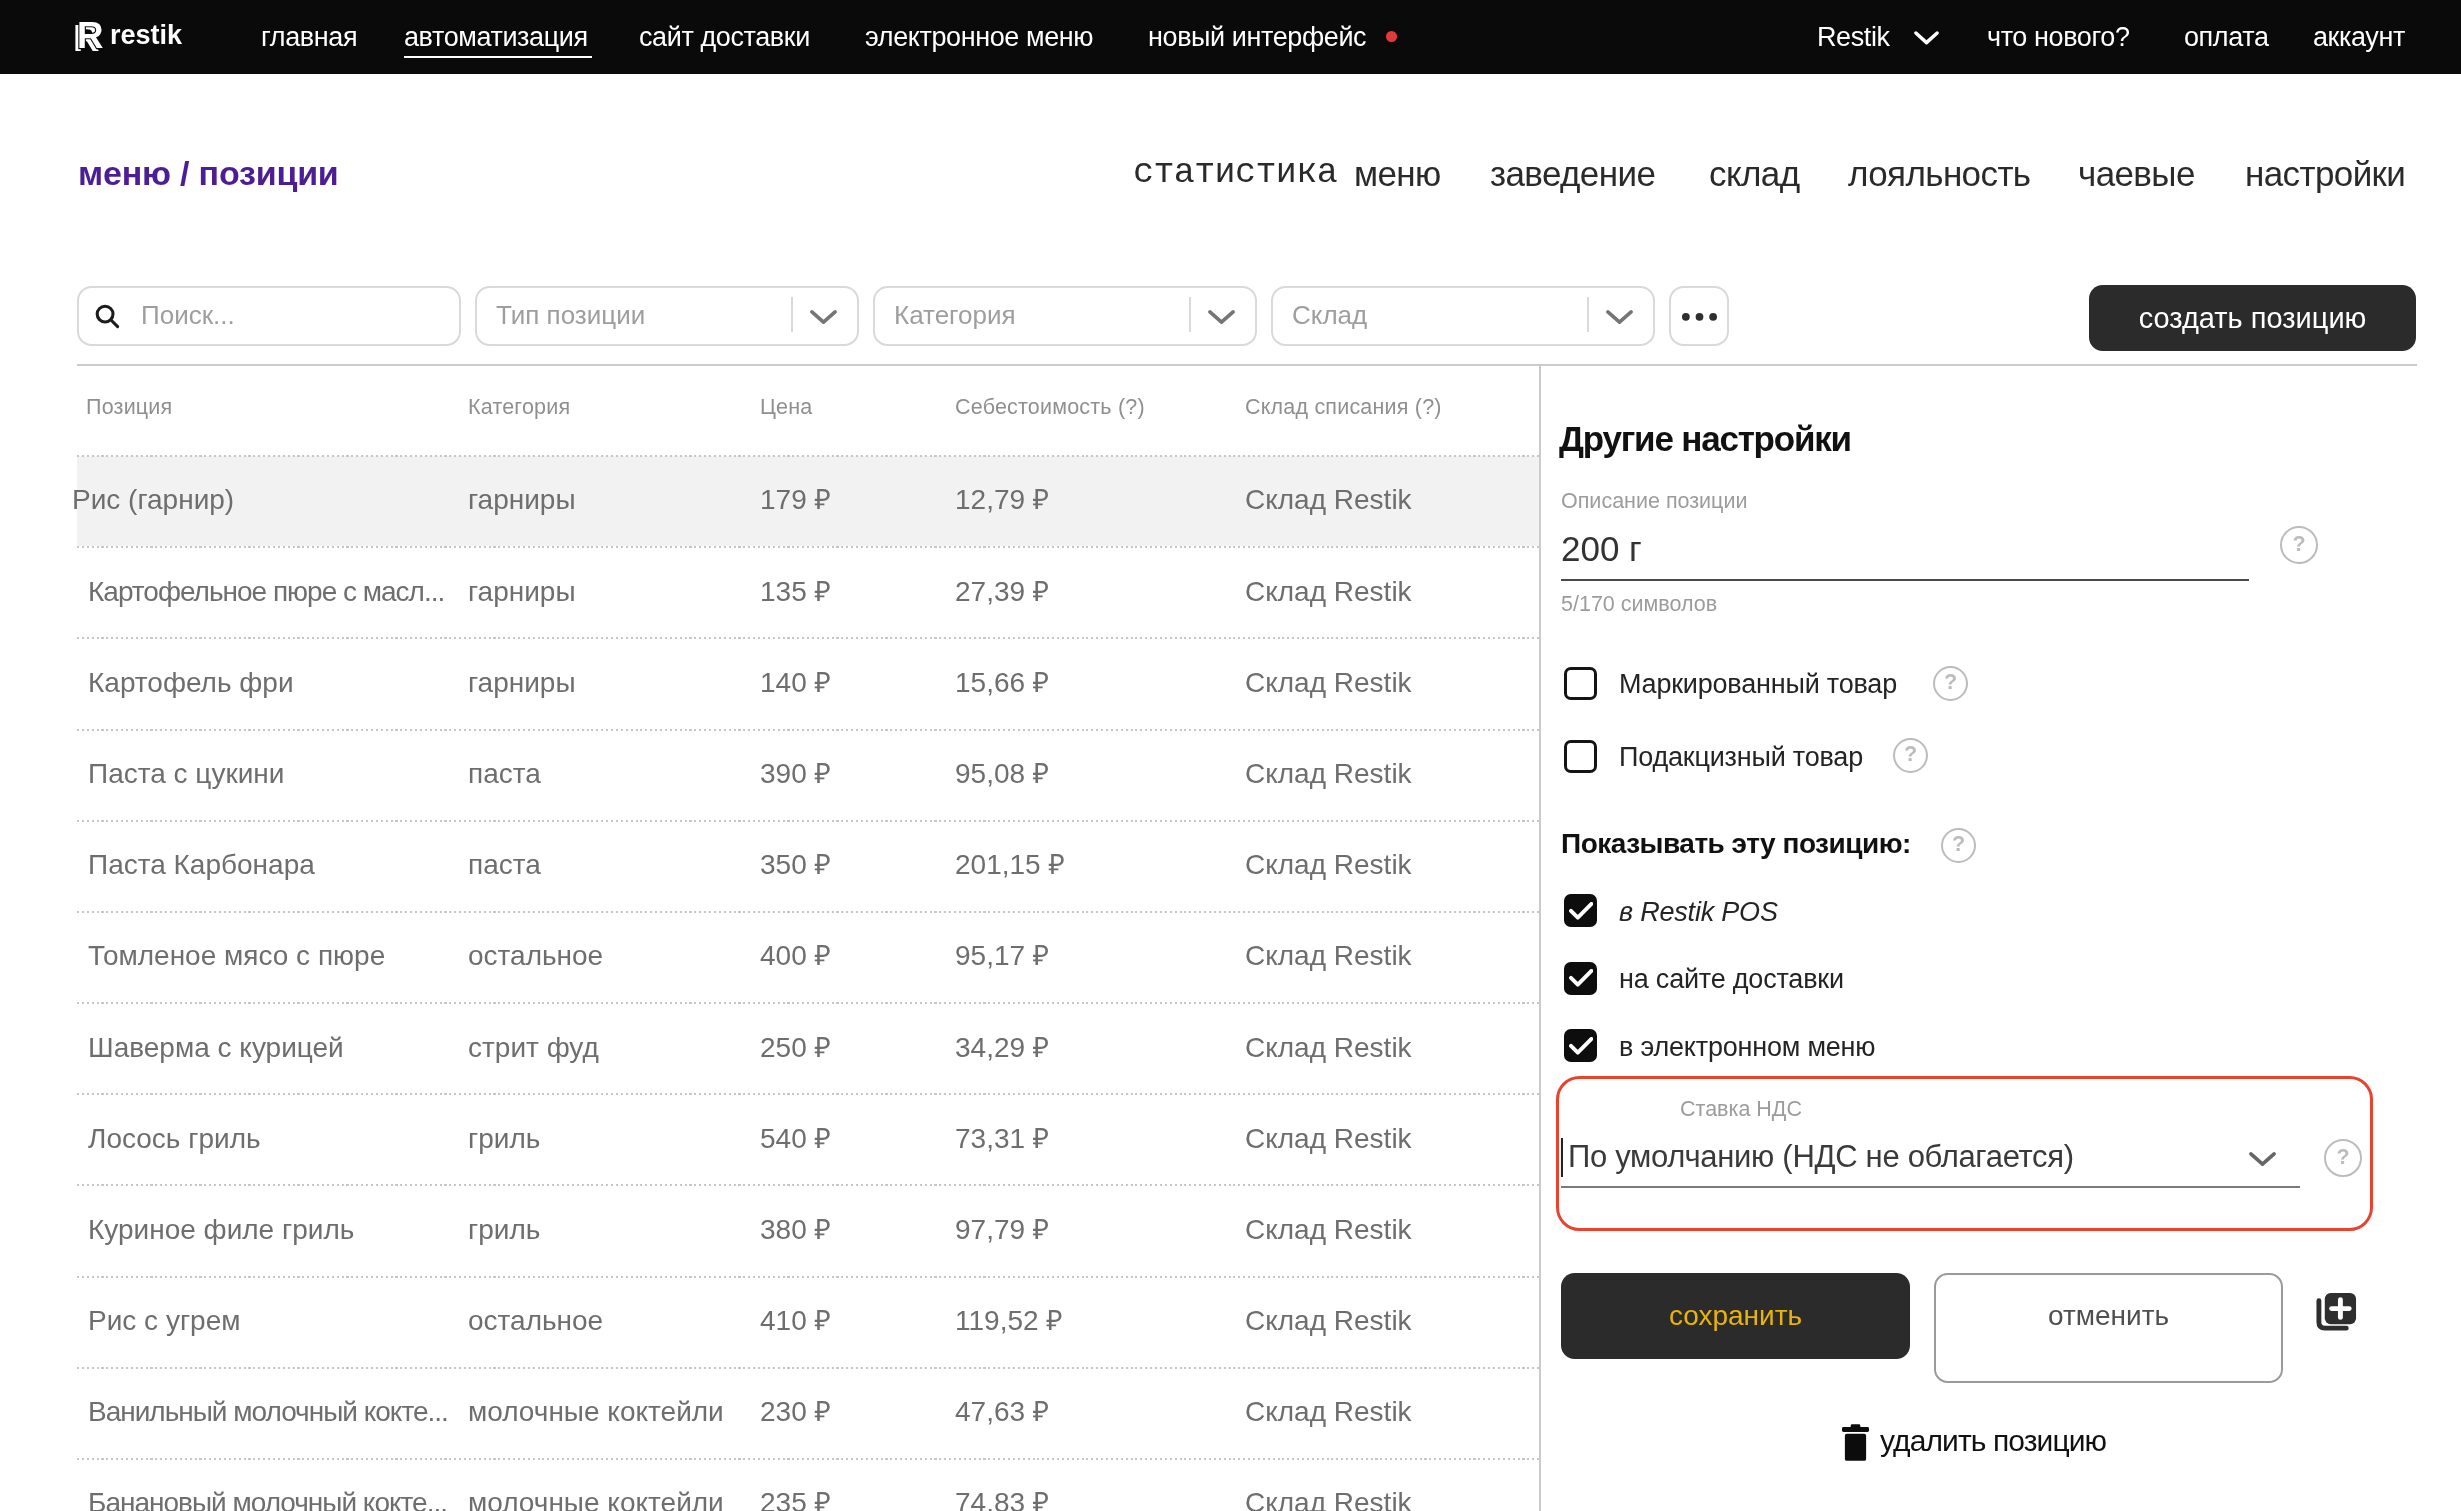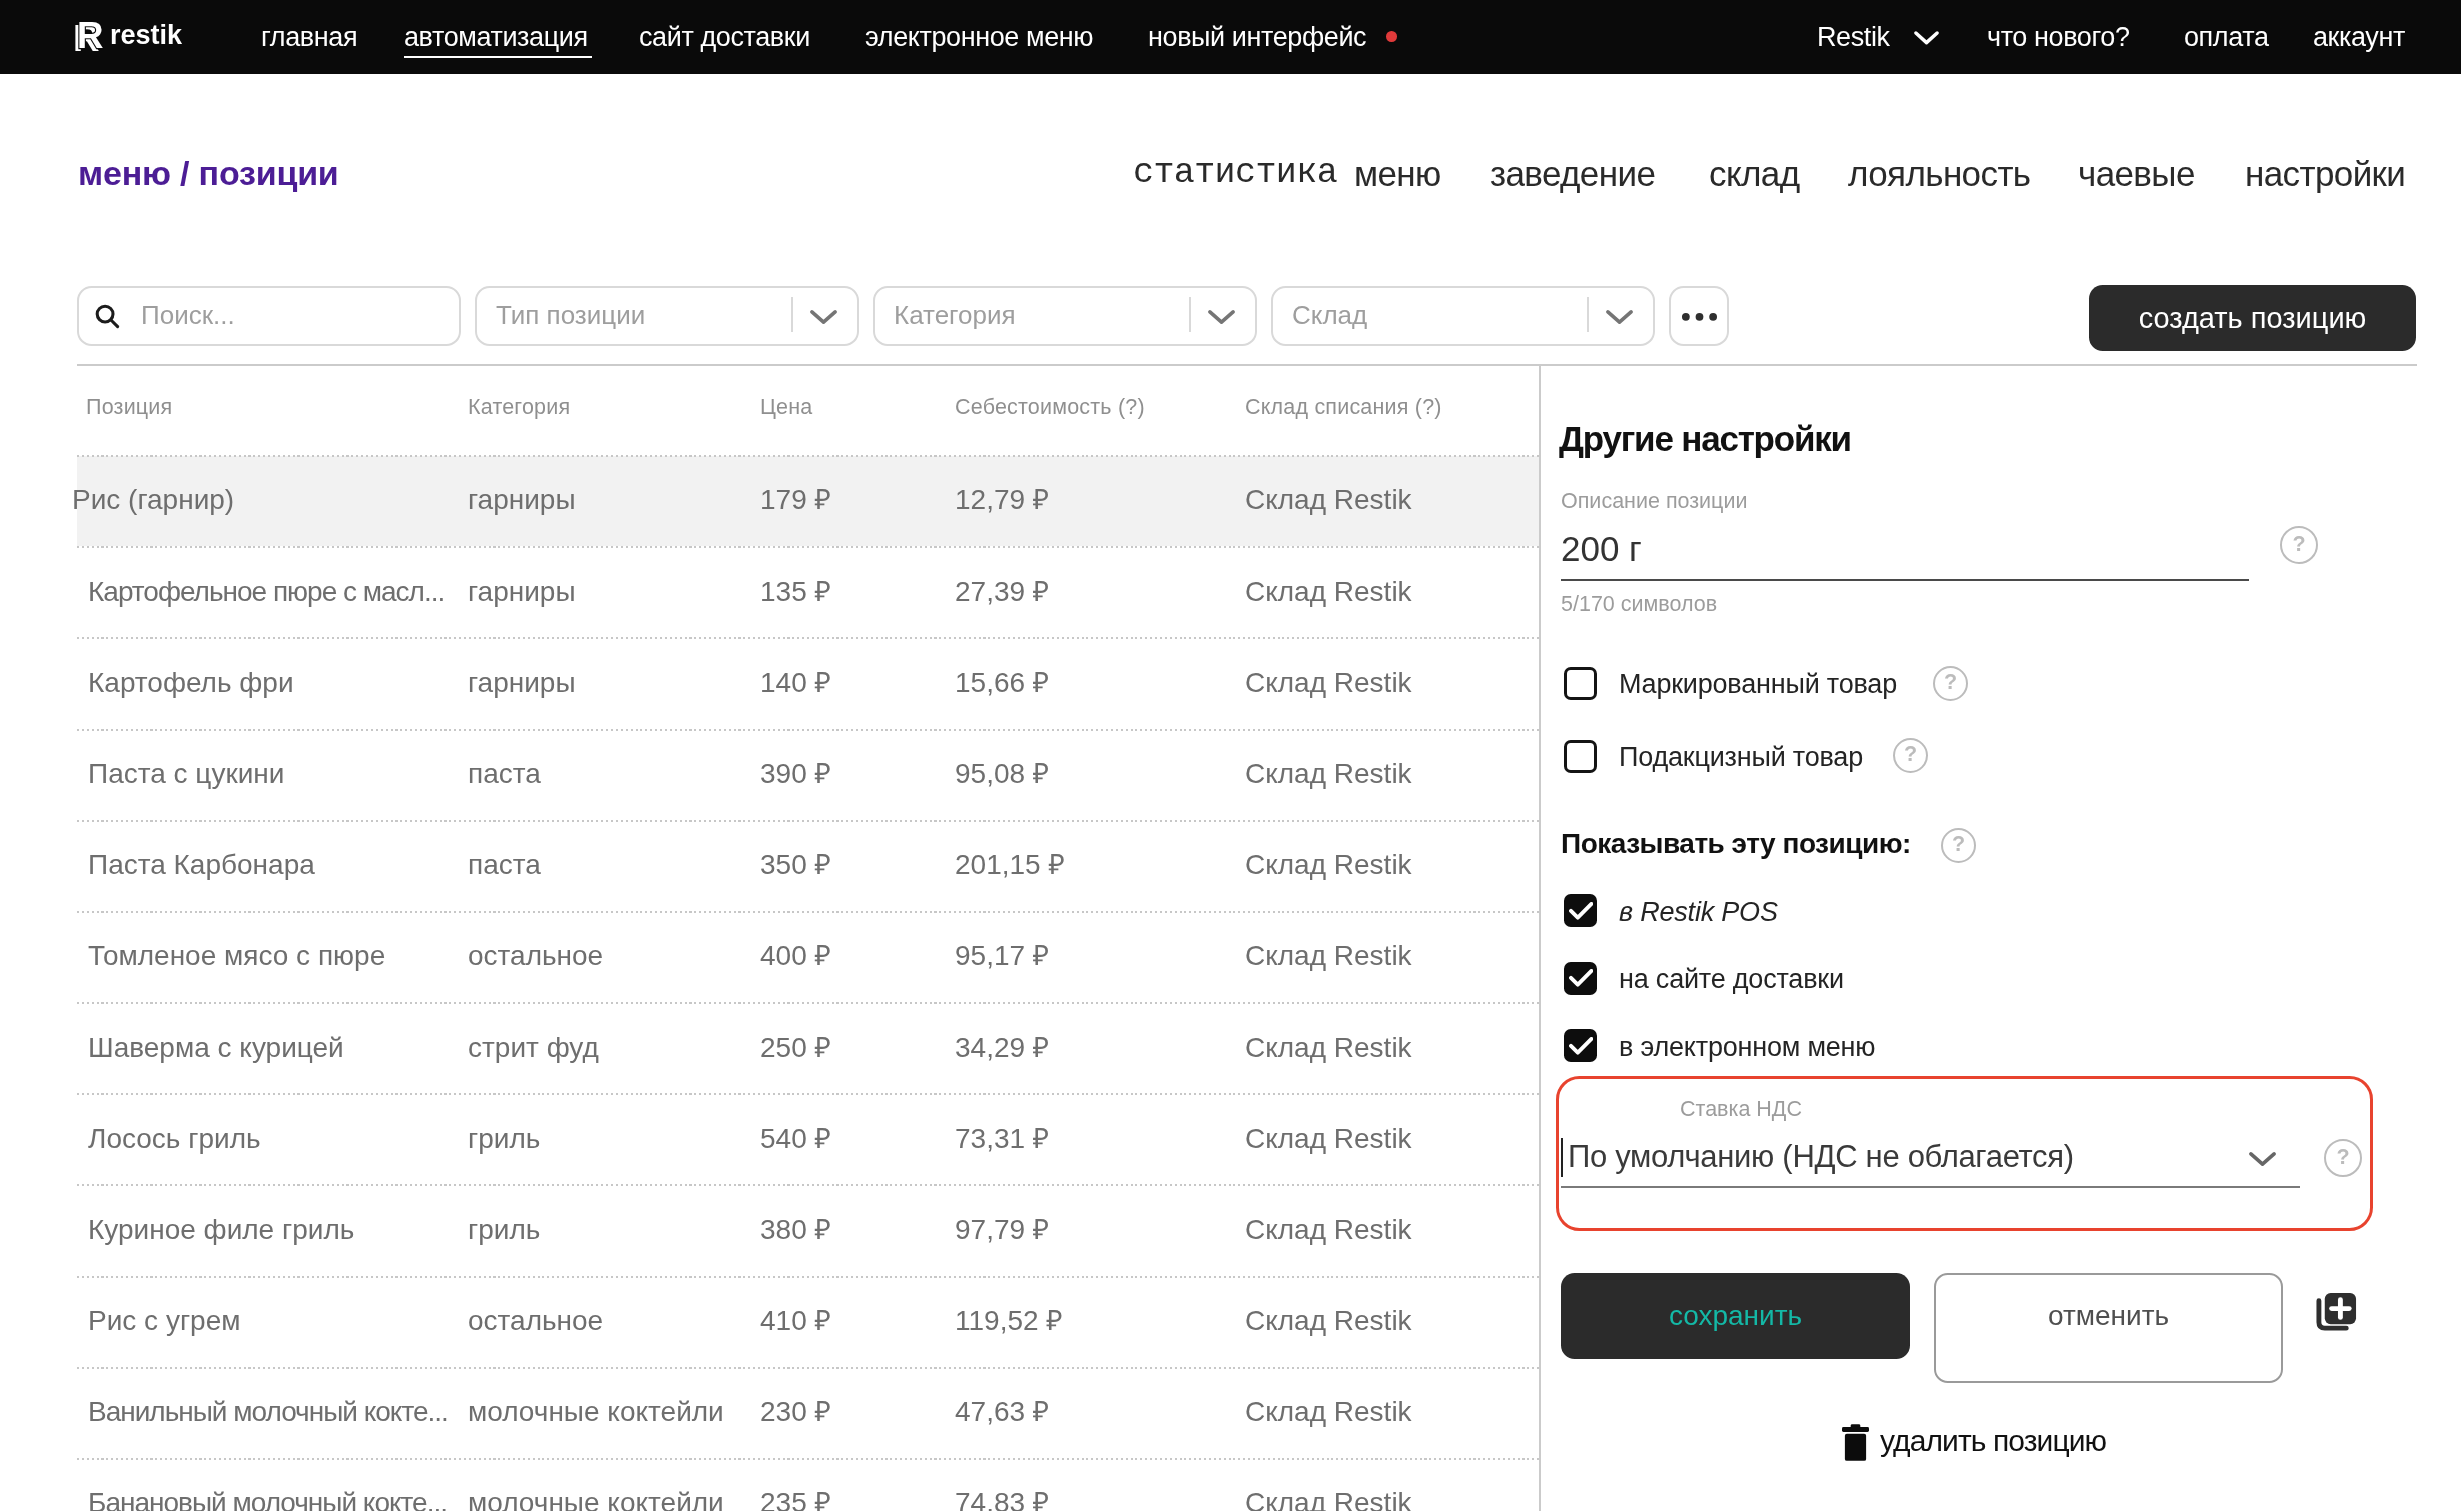--- a/index.html
+++ b/index.html
@@ -232,21 +232,21 @@
   <div class="abs" style="left:1556px; top:1076px; width:817px; height:155px; border:3.4px solid #e8432e; border-radius:23.4px;"></div>
   <div class="plabel" style="left:1634px; top:1099px;margin-left:46px;">Ставка НДС</div>
   <div class="abs" style="left:1561px; top:1138px; width:2.4px; height:39px; background:#222;"></div>
   <div class="abs" style="left:1568px; top:1141px; color:#3a3a3a; font-size:31px; line-height:32px; letter-spacing:-0.3px;">По умолчанию (НДС не облагается)</div>
   <svg class="abs" style="left:2248px; top:1151px;" width="29" height="16.6" viewBox="0 0 30 17">
     <polyline points="3,3 15,13.5 27,3" fill="none" stroke="#666" stroke-width="3.8" stroke-linecap="round" stroke-linejoin="round"></polyline>
   </svg>
   <div class="abs" style="left:1561px; top:1186px; width:739px; height:2px; background:#7a7a7a;"></div>
   <div class="qc" style="left:2324px; top:1139px; width:38px; height:38px; line-height:32px;">?</div>
 
-  <div class="btn" style="left:1561px; top:1273px; width:349px; height:86px; background:#2b2b2b; color:#14b8a6; line-height:86px;">сохранить</div>
+  <div class="btn" style="left:1561px; top:1273px; width:349px; height:86px; background:#2b2b2b; color:#eab308; line-height:86px;">сохранить</div>
   <div class="btn" style="left:1934px; top:1273px; width:349px; height:110px; background:#fff; border:2px solid #9a9a9a; color:#4f4f4f; line-height:82px;">отменить</div>
 
   <svg class="abs" style="left:2315px; top:1291px;" width="43" height="43" viewBox="0 0 44 44">
     <path d="M4,10 V32 Q4,38 10,38 H32" fill="none" stroke="#2e2e2e" stroke-width="5" stroke-linecap="round"></path>
     <rect x="10" y="2" width="32" height="32" rx="6" fill="#2e2e2e"></rect>
     <line x1="26" y1="9" x2="26" y2="27" stroke="#fff" stroke-width="5" stroke-linecap="round"></line>
     <line x1="17" y1="18" x2="35" y2="18" stroke="#fff" stroke-width="5" stroke-linecap="round"></line>
   </svg>
 
   <svg class="abs" style="left:1842px; top:1424px;" width="27" height="39" viewBox="0 0 28 40">

